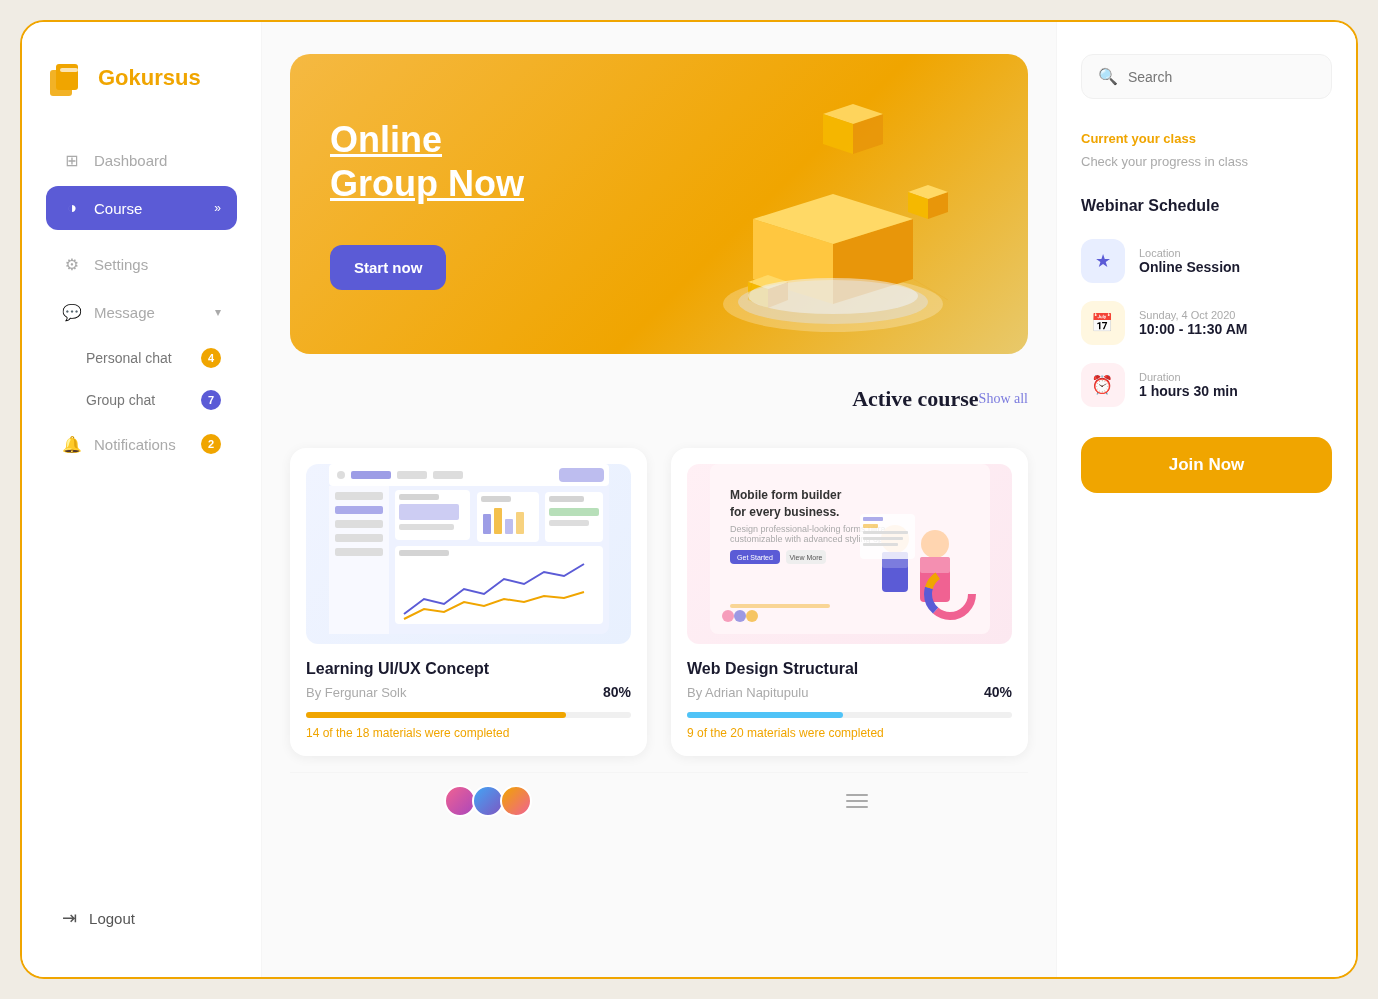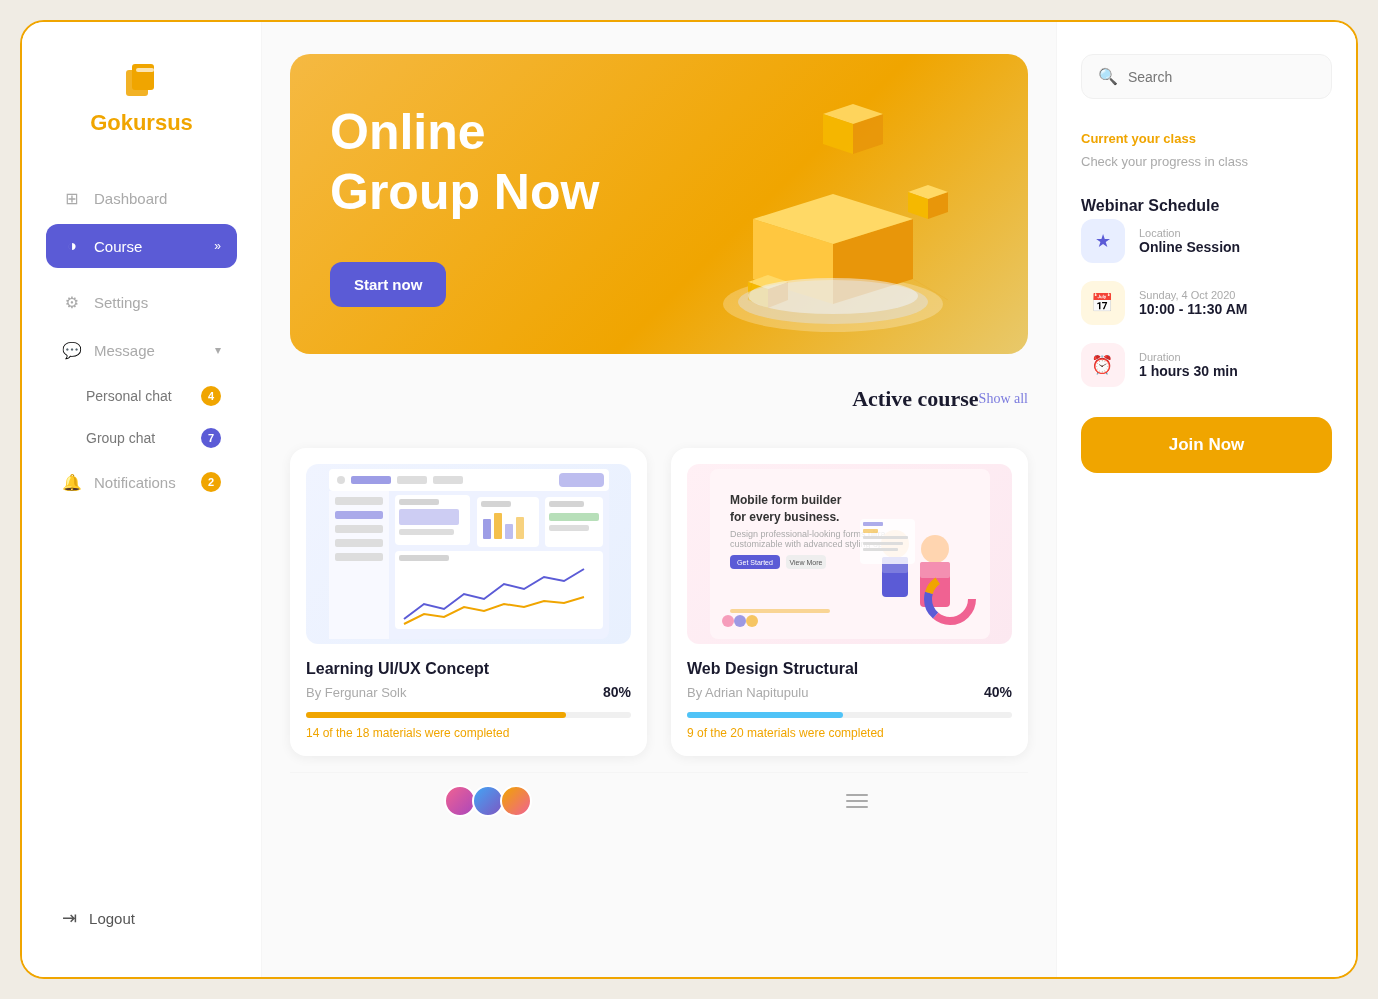--- a/index.html
+++ b/index.html
@@ -31,21 +31,20 @@
       padding: 36px 24px;
       display: flex;
       flex-direction: column;
       border-right: 1px solid #f5f5f5;
     }
     .logo-area {
       display: flex;
       align-items: center;
       gap: 12px;
       margin-bottom: 40px;
-      flex-direction: column;
     }
     .logo-icon {
       width: 40px;
       height: 40px;
     }
     .logo-text {
       font-size: 22px;
       font-weight: 700;
       color: #f0a500;
     }
@@ -138,25 +137,26 @@
       border-radius: 20px;
       padding: 40px 40px;
       position: relative;
       overflow: hidden;
       height: 300px;
       margin-bottom: 32px;
       display: flex;
       align-items: center;
     }
     .hero-text h1 {
-      font-size: 50px;
+      font-size: 36px;
       font-weight: 800;
       color: #fff;
       line-height: 1.2;
       margin-bottom: 40px;
+      text-decoration: underline;
     }
     .hero-btn {
       background: #5b5bd6;
       color: #fff;
       border: none;
       border-radius: 12px;
       padding: 14px 24px;
       font-size: 15px;
       font-weight: 600;
       cursor: pointer;
@@ -205,21 +205,20 @@
       box-shadow: 0 2px 12px rgba(0,0,0,0.06);
     }
     .course-thumbnail {
       width: 100%;
       height: 180px;
       border-radius: 12px;
       overflow: hidden;
       margin-bottom: 16px;
       background: #eef2ff;
       display: flex;
-      align-items: center;
       justify-content: center;
       position: relative;
     }
     .course-thumb-1 {
       background: linear-gradient(135deg, #f0f4ff 0%, #e8f0fe 100%);
     }
     .course-thumb-2 {
       background: linear-gradient(135deg, #fff0f5 0%, #fce8f0 100%);
     }
     .course-title {
@@ -303,21 +302,21 @@
     }
     .class-description {
       font-size: 13px;
       color: #aaa;
       margin-bottom: 28px;
     }
     .webinar-title {
       font-size: 16px;
       font-weight: 700;
       color: #1a1a2e;
-      margin-bottom: 4px;
+      margin-bottom: 24px;
     }
     .webinar-item {
       display: flex;
       align-items: center;
       gap: 14px;
       margin-bottom: 18px;
     }
     .webinar-icon-box {
       width: 44px;
       height: 44px;

